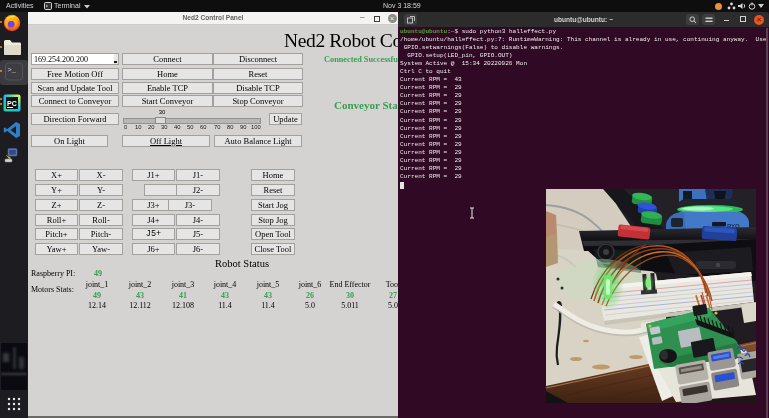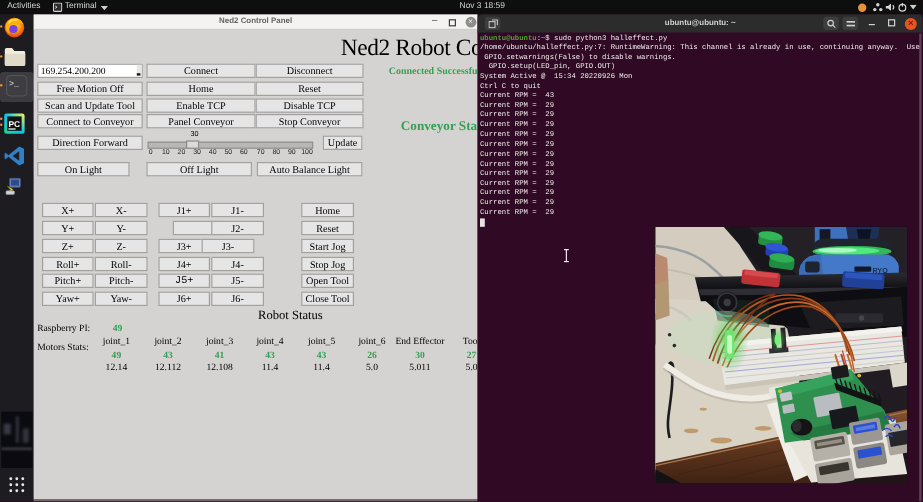--- a/index.html
+++ b/index.html
@@ -166,21 +166,21 @@
 
   <div class="b" style="left:3px;top:43px;width:88px;">Free Motion Off</div>
   <div class="b" style="left:94px;top:43px;width:91px;">Home</div>
   <div class="b" style="left:185px;top:43px;width:90px;">Reset</div>
 
   <div class="b" style="left:3px;top:57px;width:88px;">Scan and Update Tool</div>
   <div class="b" style="left:94px;top:57px;width:91px;">Enable TCP</div>
   <div class="b" style="left:185px;top:57px;width:90px;">Disable TCP</div>
 
   <div class="b" style="left:3px;top:70px;width:88px;">Connect to Conveyor</div>
-  <div class="b" style="left:94px;top:70px;width:91px;">Panel Conveyor</div>
+  <div class="b" style="left:94px;top:70px;width:91px;">Start Conveyor</div>
   <div class="b" style="left:185px;top:70px;width:90px;">Stop Conveyor</div>
   <div class="lab grn" style="left:306px;top:73.5px;font-size:11px;">Conveyor Started</div>
 
   <div class="b" style="left:3px;top:88px;width:88px;">Direction Forward</div>
   <div class="lab cc" style="left:126px;top:84px;width:16px;font-size:6px;font-family:'Liberation Sans',sans-serif;">30</div>
   <div style="position:absolute;left:95px;top:92.5px;width:138px;height:6px;background:#b9b7b5;border:1px solid #929090;box-sizing:border-box;"></div>
   <div style="position:absolute;left:127px;top:92px;width:11px;height:7px;background:#dddbd9;border:1px solid #8a8888;box-sizing:border-box;"></div>
   <div class="lab" style="left:94px;top:99px;width:140px;font-size:5.8px;font-family:'Liberation Sans',sans-serif;color:#1a1a1a;">
     <span style="position:absolute;left:2px;">0</span>
     <span style="position:absolute;left:13px;">10</span>
@@ -190,21 +190,21 @@
     <span style="position:absolute;left:65px;">50</span>
     <span style="position:absolute;left:78px;">60</span>
     <span style="position:absolute;left:92px;">70</span>
     <span style="position:absolute;left:105px;">80</span>
     <span style="position:absolute;left:118px;">90</span>
     <span style="position:absolute;left:129px;">100</span>
   </div>
   <div class="b" style="left:241px;top:88px;width:33px;">Update</div>
 
   <div class="b" style="left:3px;top:110px;width:77px;">On Light</div>
-  <div class="b" style="left:94px;top:110px;width:88px;">Off Light</div>
+  <div class="b" style="left:94px;top:110px;width:88px;text-decoration:underline;">Off Light</div>
   <div class="b" style="left:186px;top:110px;width:88px;">Auto Balance Light</div>
 
   <div class="b" style="left:7px;top:144px;width:43px;">X+</div>
   <div class="b" style="left:51px;top:144px;width:44px;">X-</div>
   <div class="b" style="left:104px;top:144px;width:43px;">J1+</div>
   <div class="b" style="left:148px;top:144px;width:44px;">J1-</div>
   <div class="b" style="left:223px;top:144px;width:44px;">Home</div>
 
   <div class="b" style="left:7px;top:159px;width:43px;">Y+</div>
   <div class="b" style="left:51px;top:159px;width:44px;">Y-</div>

